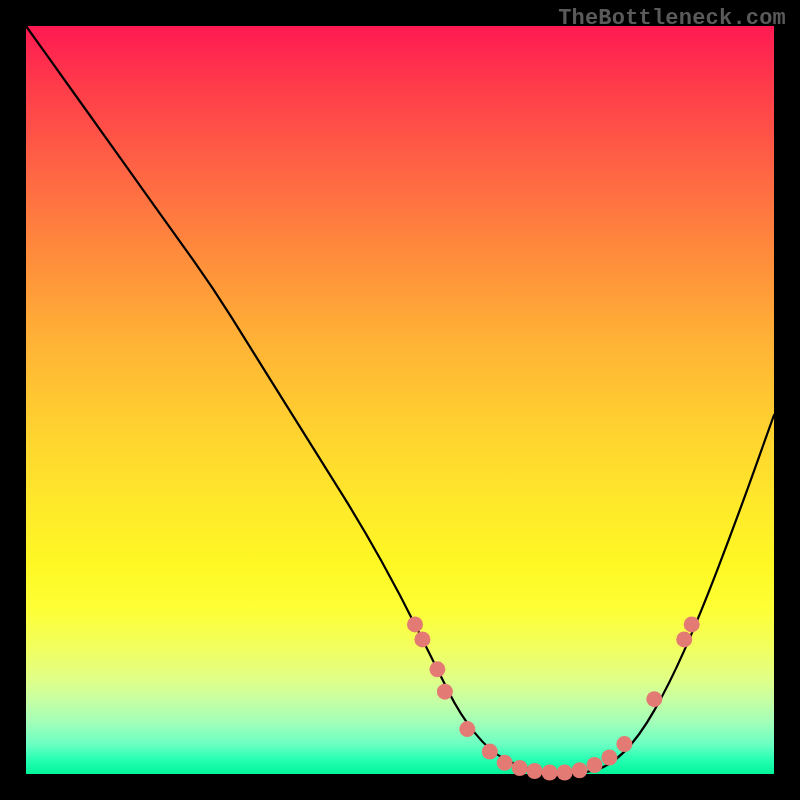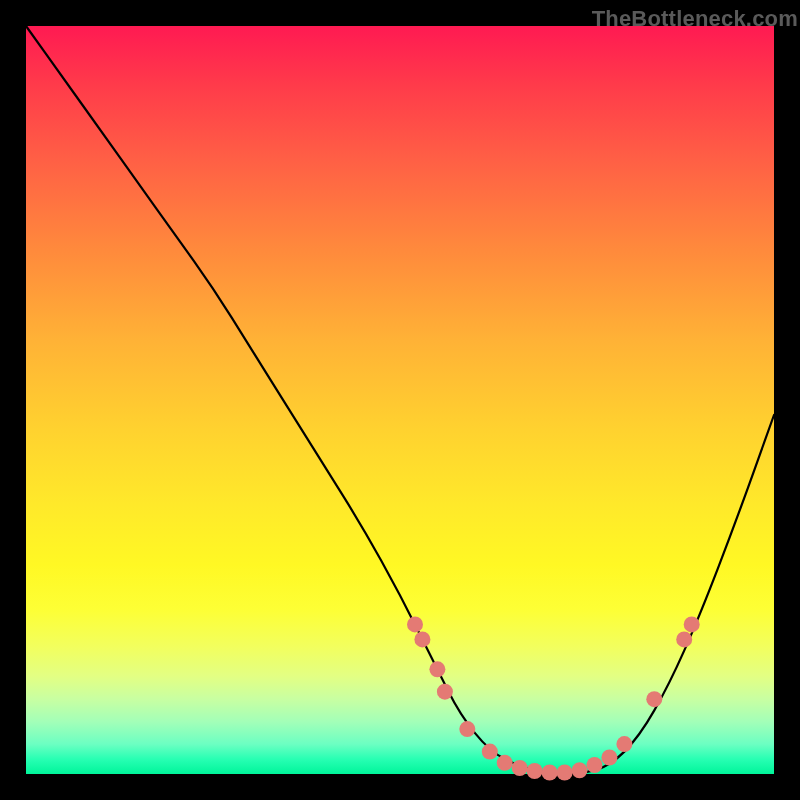--- a/index.html
+++ b/index.html
@@ -6,22 +6,22 @@
   body {
     width: 800px;
     height: 800px;
     background: #000;
     position: relative;
     overflow: hidden;
   }
   .watermark {
     position: absolute;
     top: 6px;
-    right: 2px;
-    font-family: Liberation Sans, sans-serif;
+    right: 14px;
+    font-family: Liberation Mono, monospace;
     font-size: 22px;
     font-weight: bold;
     color: #5a5a5a;
     letter-spacing: 0.2px;
     z-index: 10;
   }
   .plot-area {
     position: absolute;
     left: 26px;
     top: 26px;

